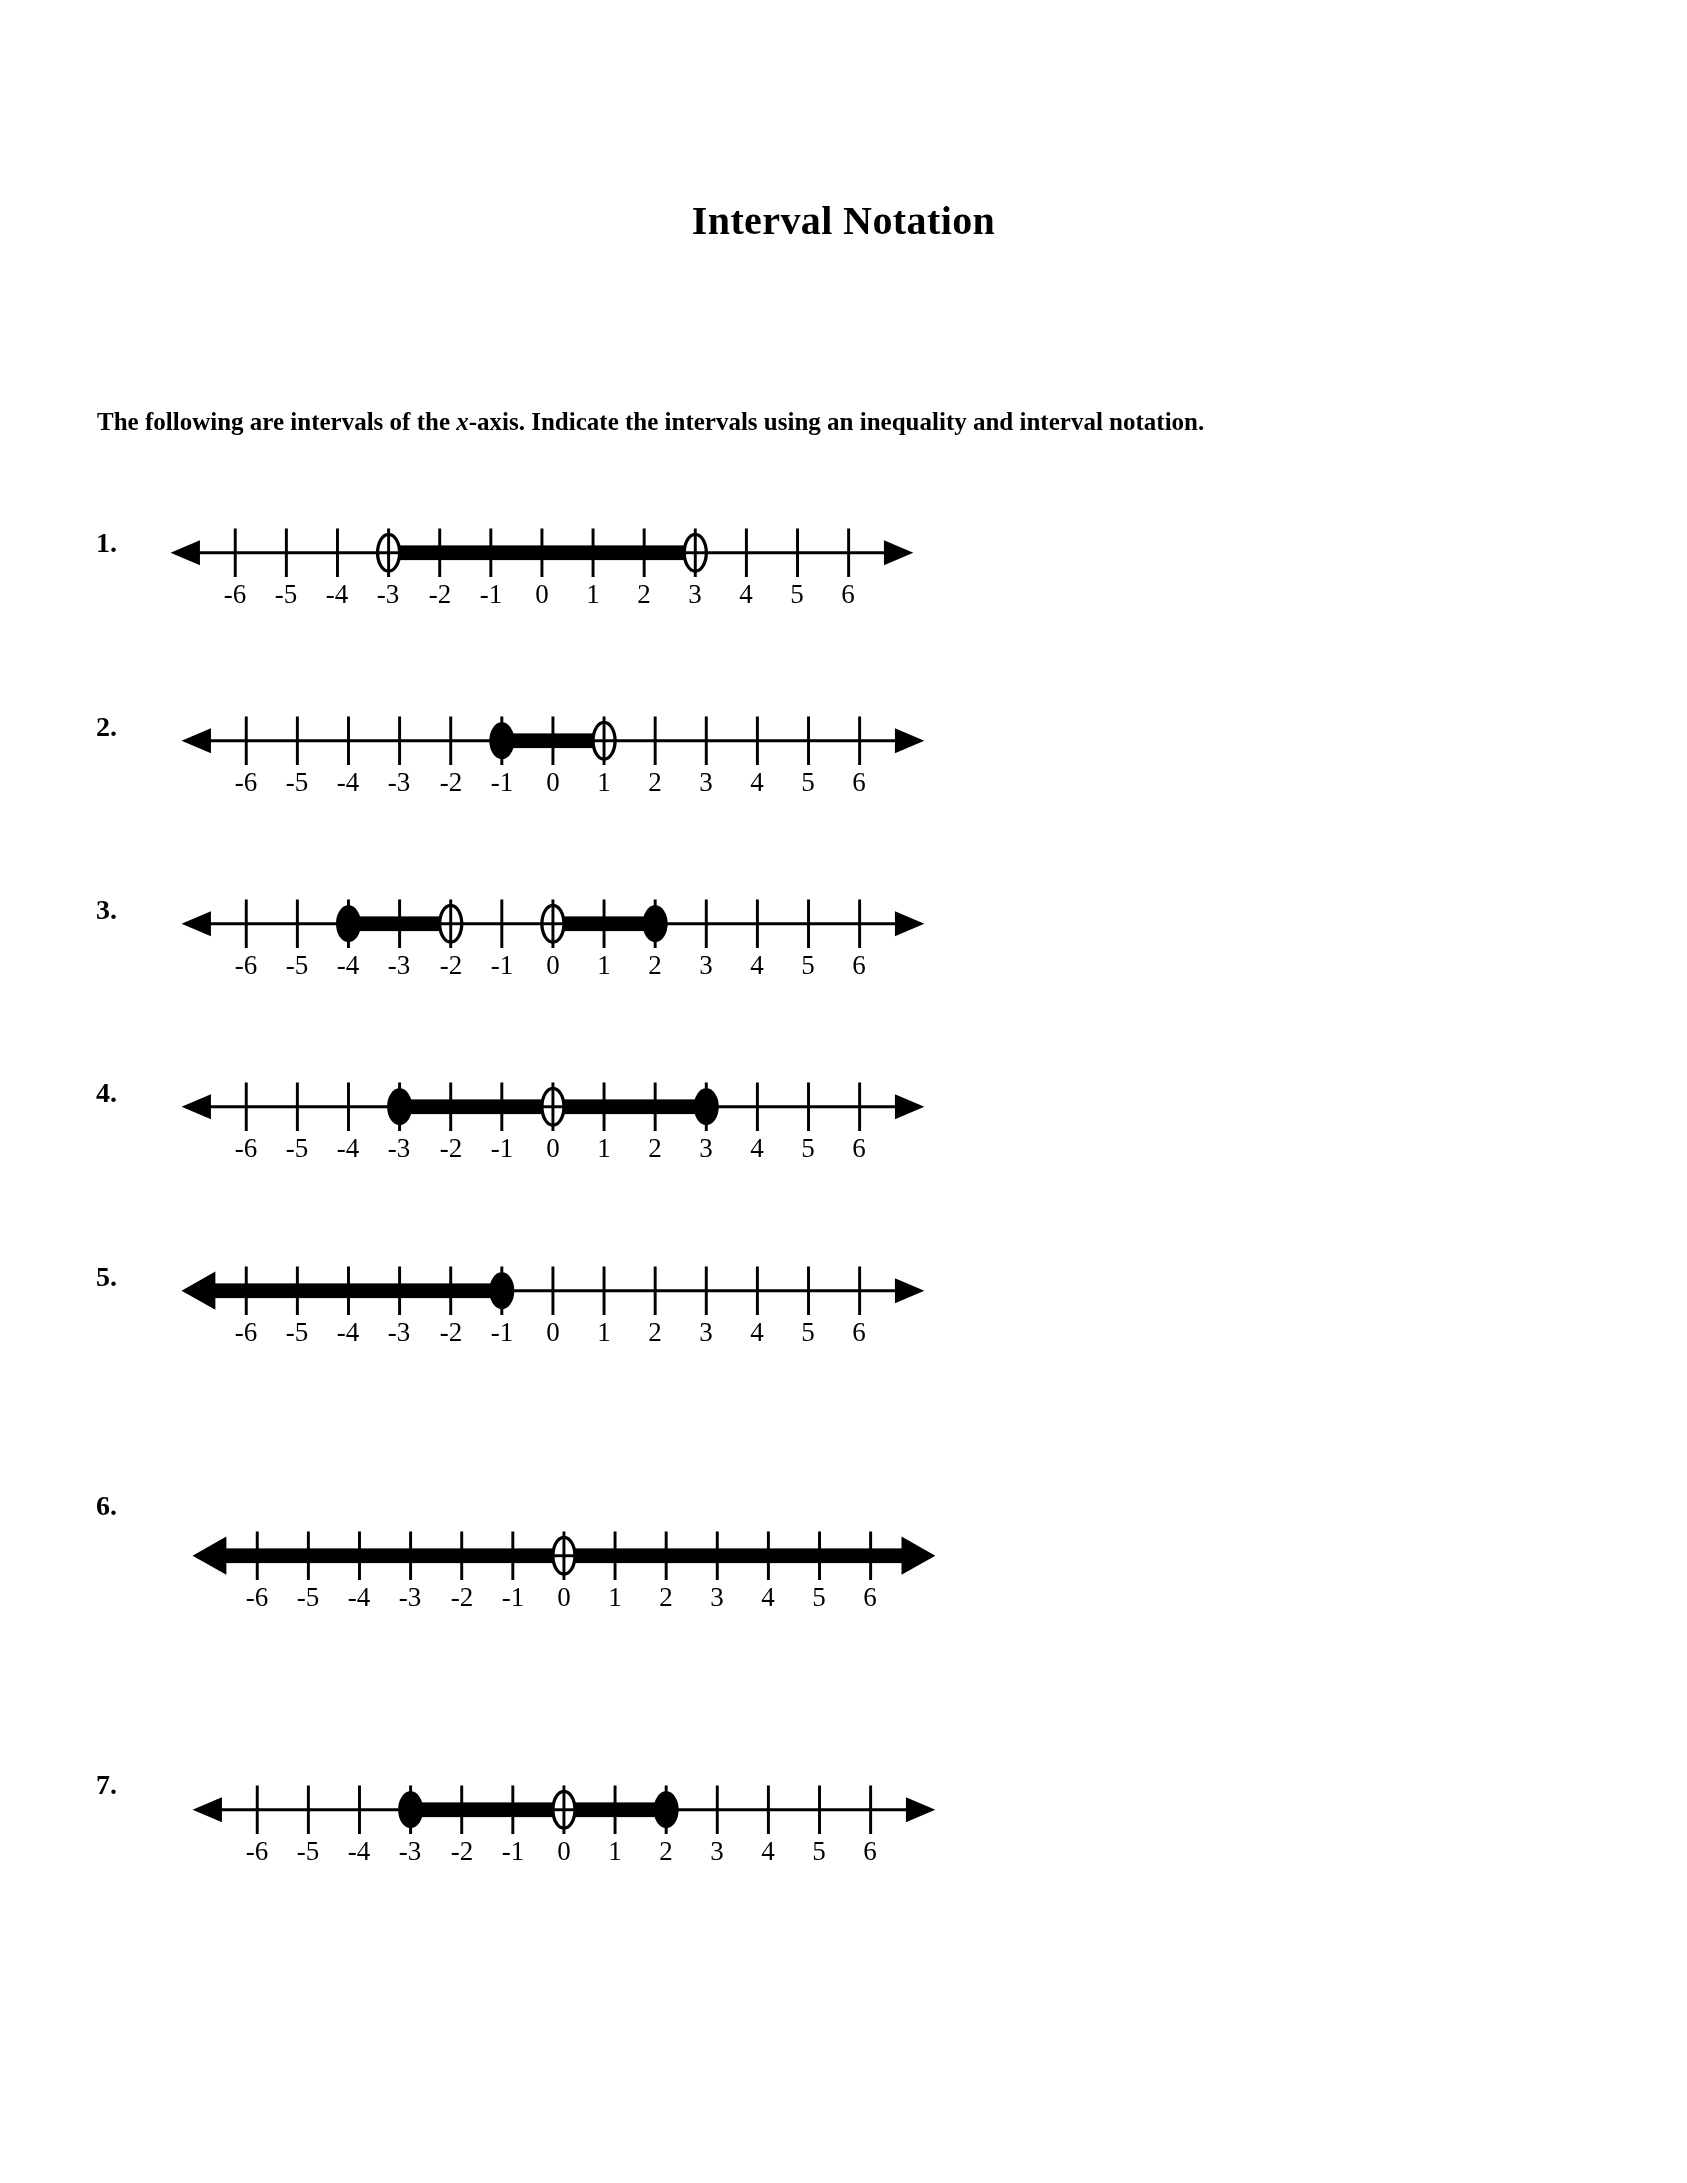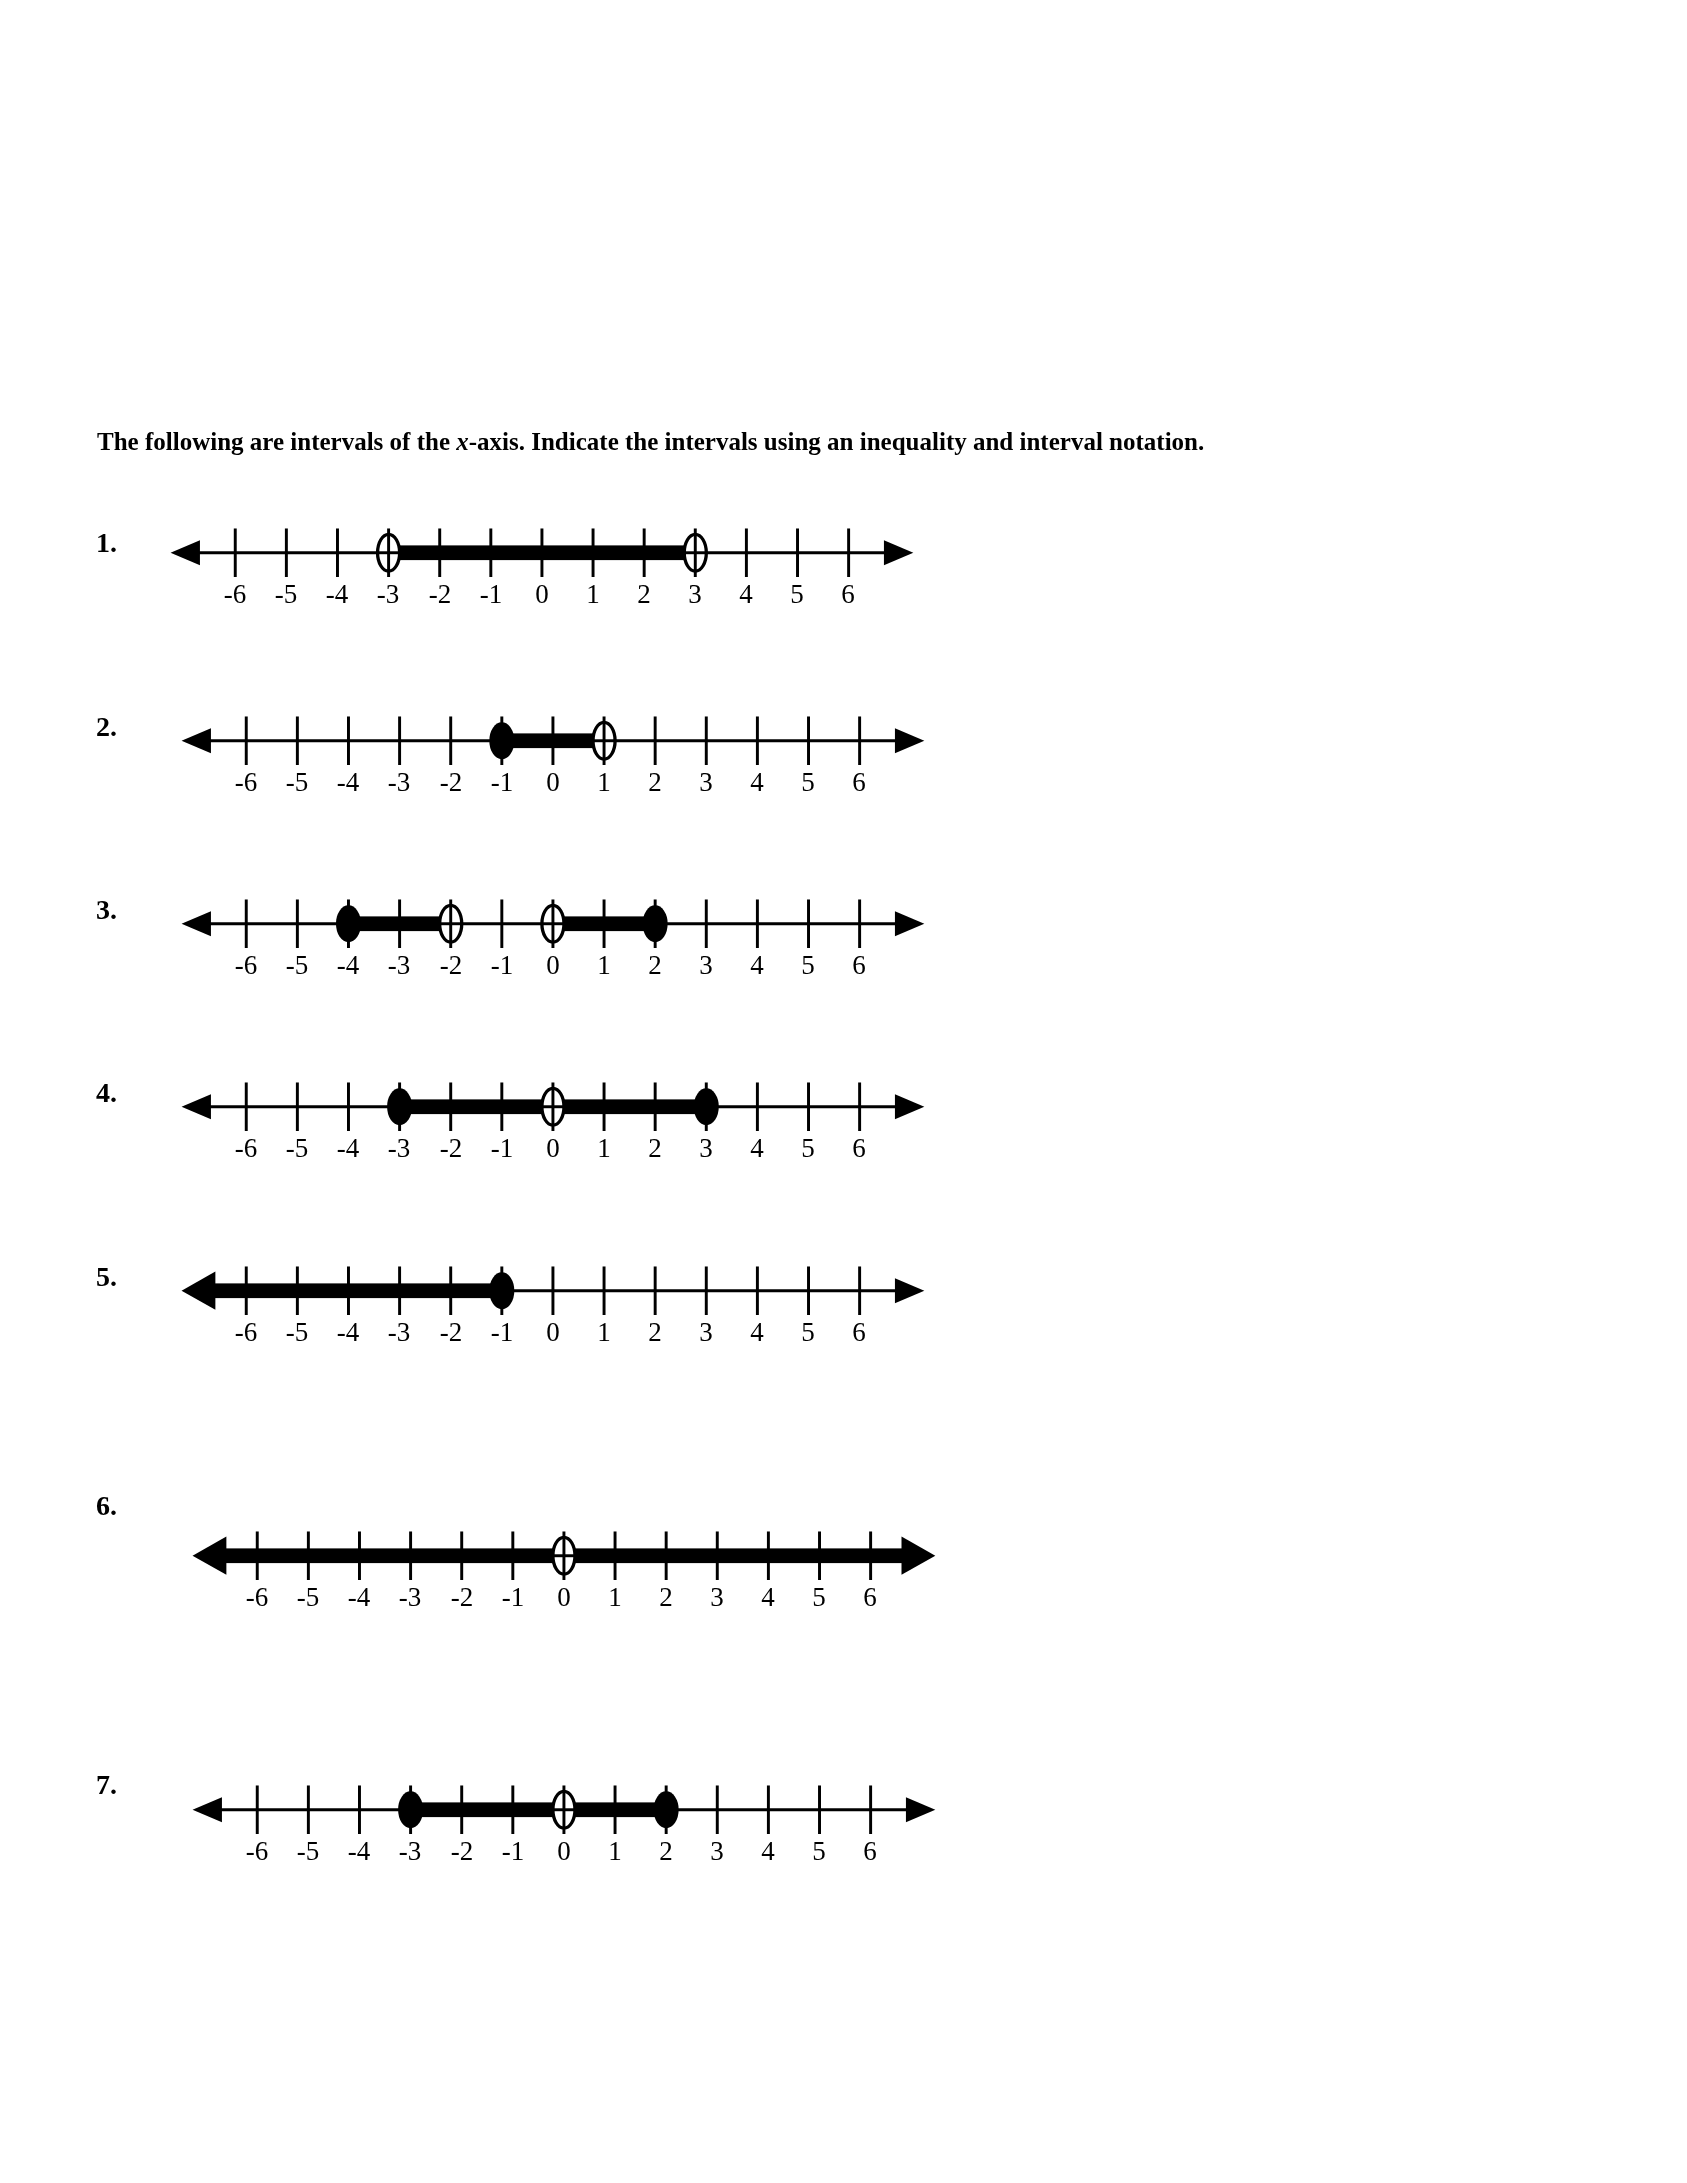--- a/index.html
+++ b/index.html
@@ -33,21 +33,20 @@
 
   .instruction {
     position: absolute;
     top: 406px;
     left: 97px;
     width: 1522px;
     font-size: 25px;
     font-weight: bold;
     line-height: 32px;
     white-space: nowrap;
-    margin-top: 20px;
   }
   .instruction .varx {
     font-style: italic;
   }
 
   
   .problem {
     position: absolute;
     left: 0;
     width: 1687px;
@@ -83,20 +82,21 @@
     line-height: 32px;
     text-align: center;
     transform: translateX(-50%);
     white-space: nowrap;
   }
 </style>
 </head>
 <body>
 
 <div class="title-block">
+  <div class="title-line">Interval Notation</div>
 </div>
 
 <div class="instruction">
   <span>The following are intervals of the </span><span class="varx">x</span><span>-axis.  Indicate the intervals using an inequality and interval notation.</span>
 </div>
 
 <div id="problems-root">
     <div class="problem" style="top: 507px;">
       <div class="prob-num" style="left: 96px; top: 22px;">1.</div>
       <div class="nl" style="left: 147px; top: 0px;">

